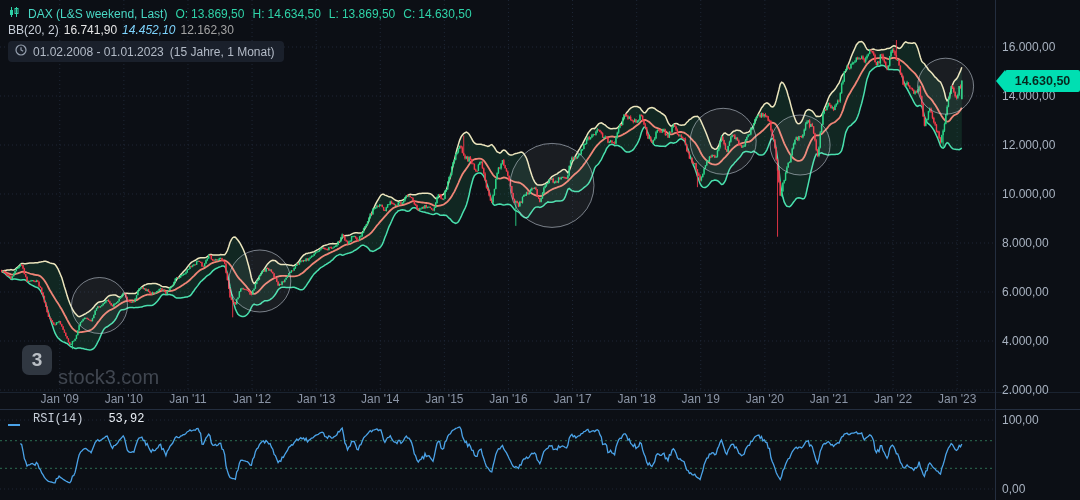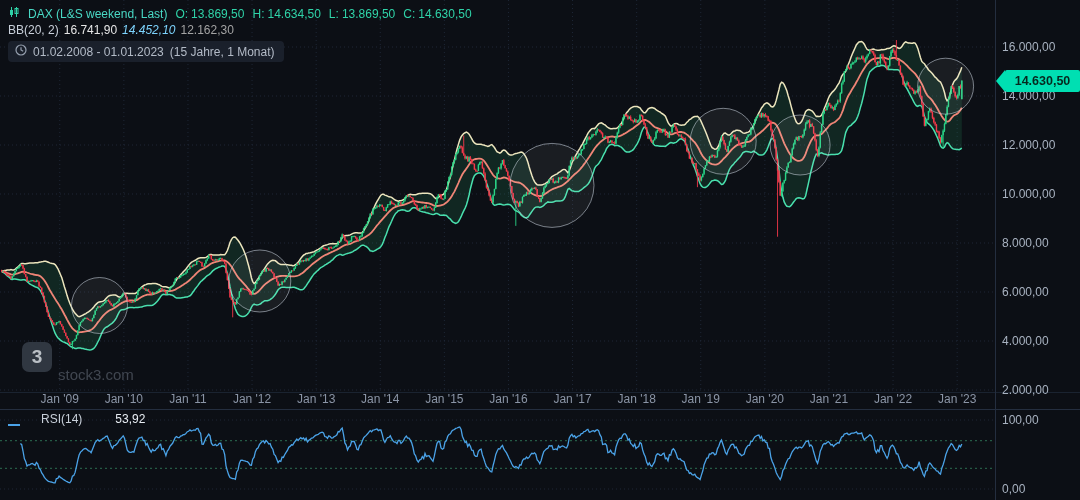--- a/index.html
+++ b/index.html
@@ -7,21 +7,21 @@
   body{width:1080px;height:500px;overflow:hidden;font-family:"Liberation Sans",sans-serif;}
   .root{position:relative;width:1080px;height:500px;background:#0c0f15;overflow:hidden;}
   svg text{font-family:"Liberation Sans",sans-serif;}
 
   #chart-svg{position:absolute;left:0;top:0;z-index:2;}
 
   .watermark{position:absolute;left:22px;top:330px;z-index:1;display:flex;align-items:center;gap:6px;}
   .wm-box{width:30px;height:30px;border-radius:7px;background:rgba(125,140,160,0.32);
           display:flex;align-items:center;justify-content:center;
           color:rgba(232,237,242,0.75);font-size:19px;font-weight:bold;}
-  .wm-text{color:rgba(150,160,175,0.38);font-size:15px;margin-top:36px;}
+  .wm-text{color:rgba(150,160,175,0.38);font-size:20px;margin-top:36px;}
 
   .legend{position:absolute;z-index:3;display:flex;align-items:flex-end;font-size:12px;white-space:nowrap;}
   .l1{left:8px;top:6px;gap:8px;color:#2fd3a8;}
   .l1 .inst{color:#49d9c5;}
   .l1 .pair .k{margin-right:3px;}
   .l2{left:8px;top:23px;gap:5px;}
   .l2 .bb-name{color:#c9d0da;}
   .l2 .bb-u{color:#e5e5e5;}
   .l2 .bb-m{color:#7dd3fc;font-style:italic;}
   .l2 .bb-l{color:#a3a3a3;}
@@ -31,21 +31,21 @@
               color:#b3bbc7;font-size:12px;white-space:nowrap;text-align:center;}
   .range-pill .dur{}
 
   .price-tag{position:absolute;left:1005px;width:75px;height:22px;z-index:4;background:#00dfb2;
              color:#06281e;font-size:12.5px;font-weight:bold;display:flex;align-items:center;
              justify-content:center;border-radius:2px;}
   .price-tag::before{content:'';position:absolute;left:-9px;top:0;width:0;height:0;
              border-top:11px solid transparent;border-bottom:11px solid transparent;
              border-right:9px solid #00dfb2;}
 
-  .rsi-l{left:8px;top:412px;gap:21px;}
+  .rsi-l{left:8px;top:412px;gap:13px;font-family:Liberation Mono, monospace;}
   .rsi-l .rsi-dash{display:inline-block;width:12px;height:2px;background:#4ba3e8;}
   .rsi-l .rsi-name{color:#c9d0da;}
   .rsi-l .rsi-val{color:#e8edf3;margin-left:12px;}
 </style>
 </head>
 <body>
 
 <div class="root">
 
   <div class="watermark">

